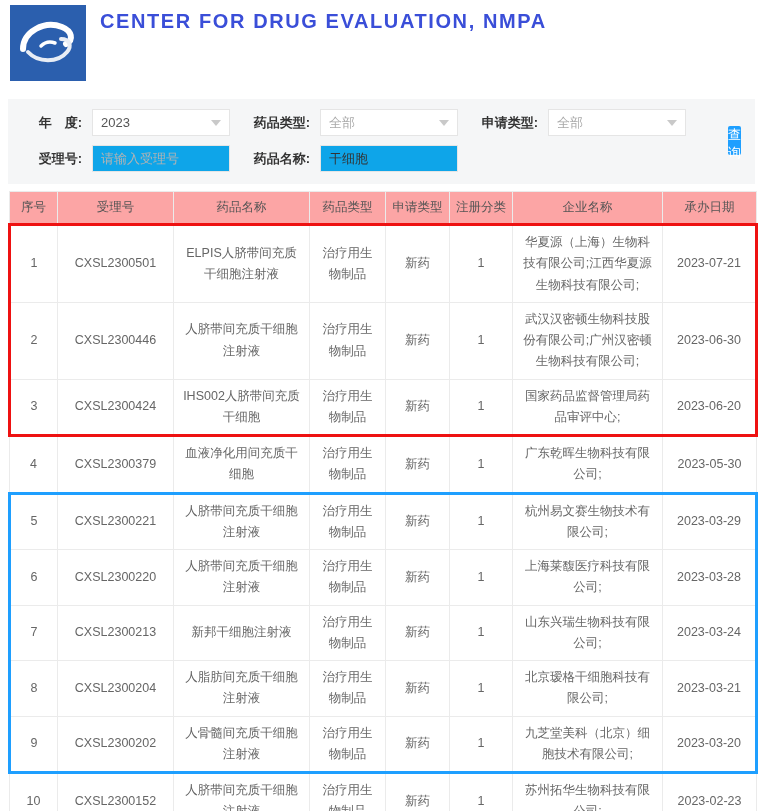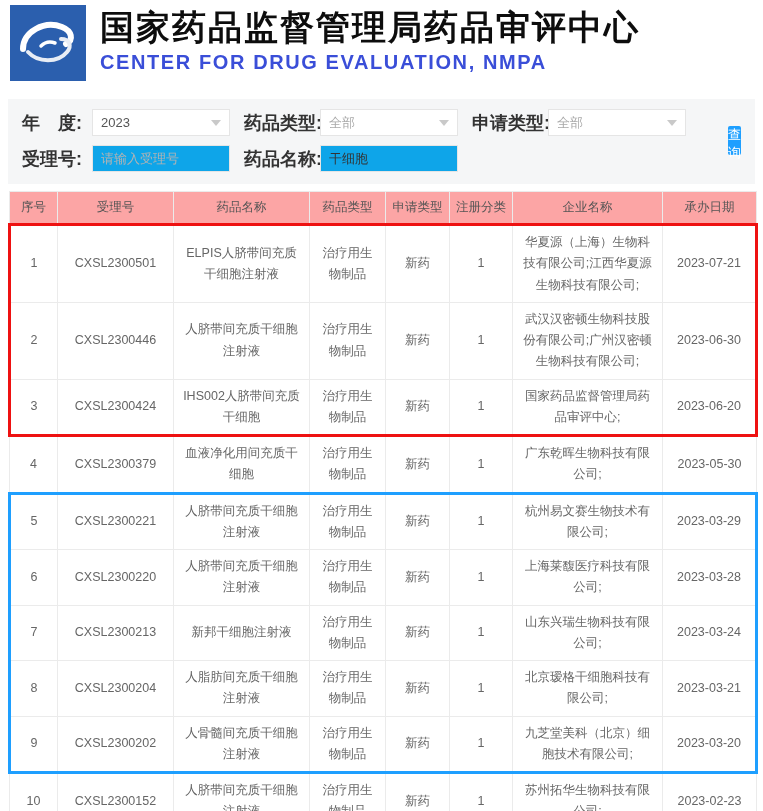--- a/index.html
+++ b/index.html
@@ -17,21 +17,21 @@
   .title-cn { font-size:34px; font-weight:800; color:#0d0d0d; letter-spacing:2px; line-height:1.2; }
   .title-en { font-size:20px; font-weight:700; color:#3a4ed8; letter-spacing:1.6px; margin-top:3px; }
   
   .search-band {
     margin:4px 8px 0 8px; width:747px; background:#f5f6f7;
     padding:10px 12px 12px 12px; display:flex; align-items:center;
   }
   .form-grid { display:flex; flex-direction:column; gap:9px; flex:1; }
   .form-row { display:flex; align-items:center; }
   .form-group { display:flex; align-items:center; margin-right:14px; }
-  .form-label { width:62px; text-align:right; font-size:18px; font-weight:700; color:#333; margin-right:10px; white-space:nowrap; }
+  .form-label { width:62px; text-align:right; font-size:13px; font-weight:700; color:#333; margin-right:10px; white-space:nowrap; }
   .form-label.wide { width:66px; }
   .field {
     width:138px; height:27px; background:#fff; border:1px solid #e5e5e5;
     font-size:13px; display:flex; align-items:center; padding:0 8px; position:relative;
   }
   .select-field { cursor:pointer; justify-content:space-between; }
   .select-value { color:#555; }
   .select-value.muted { color:#a9a9a9; }
   .caret { width:0; height:0; border-left:5px solid transparent; border-right:5px solid transparent; border-top:6px solid #c9c9c9; }
   input.text-field { width:138px; height:27px; background:#0ea5e9; border:1px solid #e5e5e5; font-size:13px; padding:0 8px; color:#333; font-family:inherit; outline:none; }
@@ -56,21 +56,20 @@
 <div class="site-header">
   <div class="logo-box">
     <svg viewBox="0 0 76 76" xmlns="http://www.w3.org/2000/svg">
       <rect x="0" y="0" width="76" height="76" fill="#2b5fae"></rect>
       <path d="M13 44 C13 27, 34 15, 52 22 C62 26, 64 35, 56 39" fill="none" stroke="#ffffff" stroke-width="6" stroke-linecap="round"></path>
       <path d="M18 47 C28 58, 48 58, 57 47 C62 41, 60 34, 51 34" fill="none" stroke="#e8edf5" stroke-width="4" stroke-linecap="round"></path>
       <path d="M31 41 q6 -6 14 -3" fill="none" stroke="#ffffff" stroke-width="3.5" stroke-linecap="round"></path>
     </svg>
   </div>
   <div class="title-block">
-    <div class="title-cn">国家药品监督管理局药品审评中心</div>
     <div class="title-en">CENTER FOR DRUG EVALUATION, NMPA</div>
   </div>
 </div>
 
 <div class="search-band">
   <div class="form-grid">
     <div class="form-row">
       <div class="form-group">
         <span class="form-label">年　度:</span>
         <div class="field select-field">

